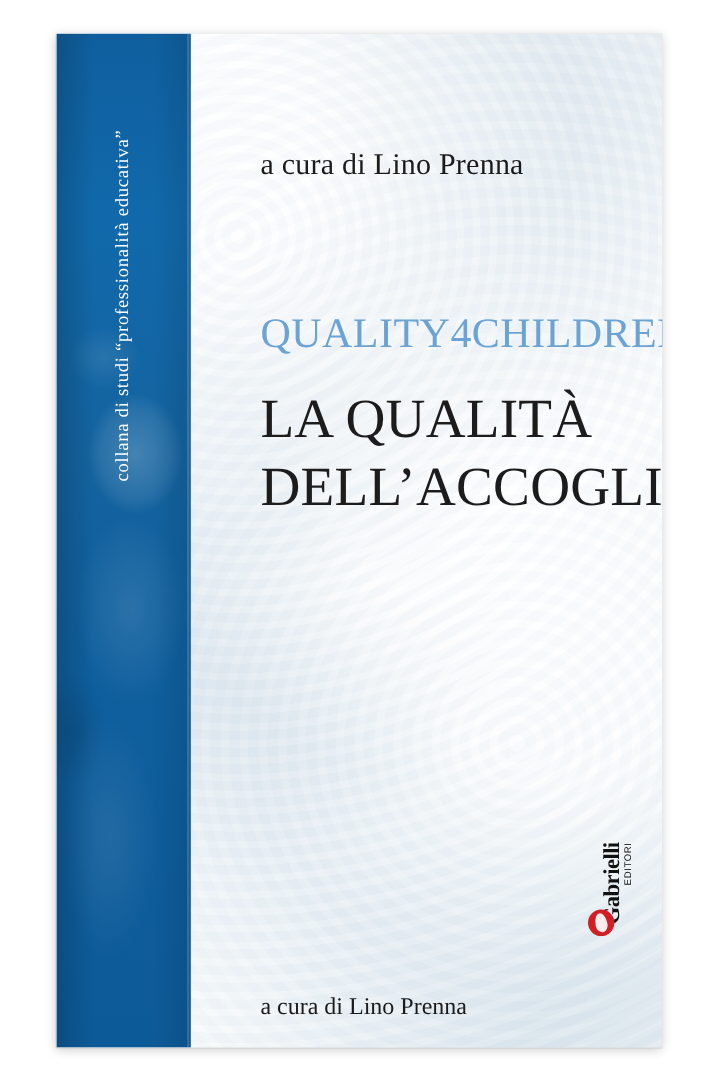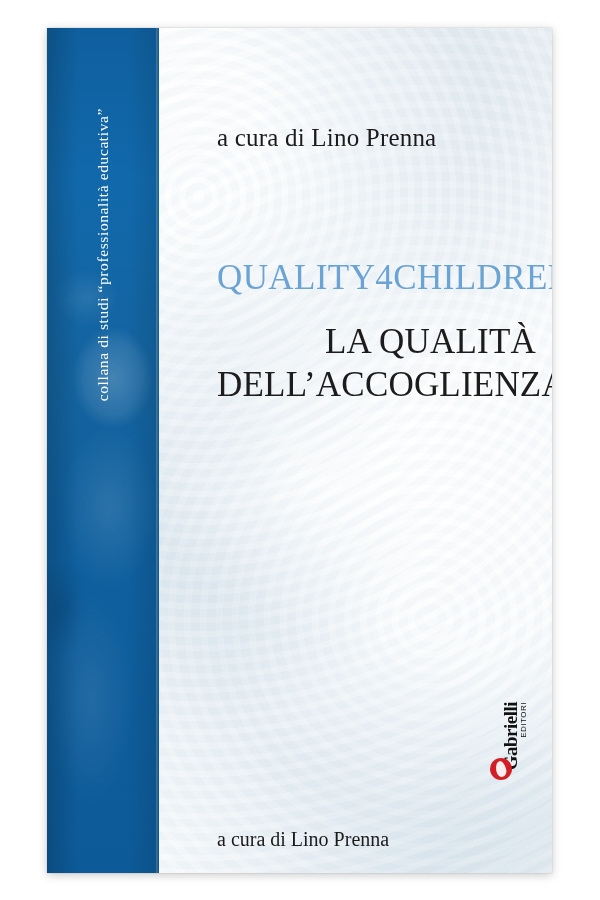--- a/index.html
+++ b/index.html
@@ -126,21 +126,20 @@
     white-space: nowrap;
   }
 
   
   .content {
     position: absolute;
     left: 112px;
     top: 0;
     right: 0;
     bottom: 0;
-    text-align: right;
   }
 
   .editor-top {
     position: absolute;
     left: 58px;
     top: 96px;
     font-family: "Liberation Serif", serif;
     font-size: 25px;
     color: #1b1b1b;
     letter-spacing: 0.2px;
@@ -156,21 +155,21 @@
     font-family: "Liberation Serif", serif;
     font-size: 35px;
     line-height: 1.02;
     letter-spacing: 0.4px;
     color: #6ba4d4;
     white-space: nowrap;
   }
   .title-sub {
     margin-top: 24px;
     font-family: "Liberation Serif", serif;
-    font-size: 35px;
+    font-size: 46px;
     line-height: 1.24;
     letter-spacing: 0.2px;
     color: #1c1c1c;
   }
   .title-sub .line {
     display: block;
     white-space: nowrap;
   }
 
   .editor-bottom {

